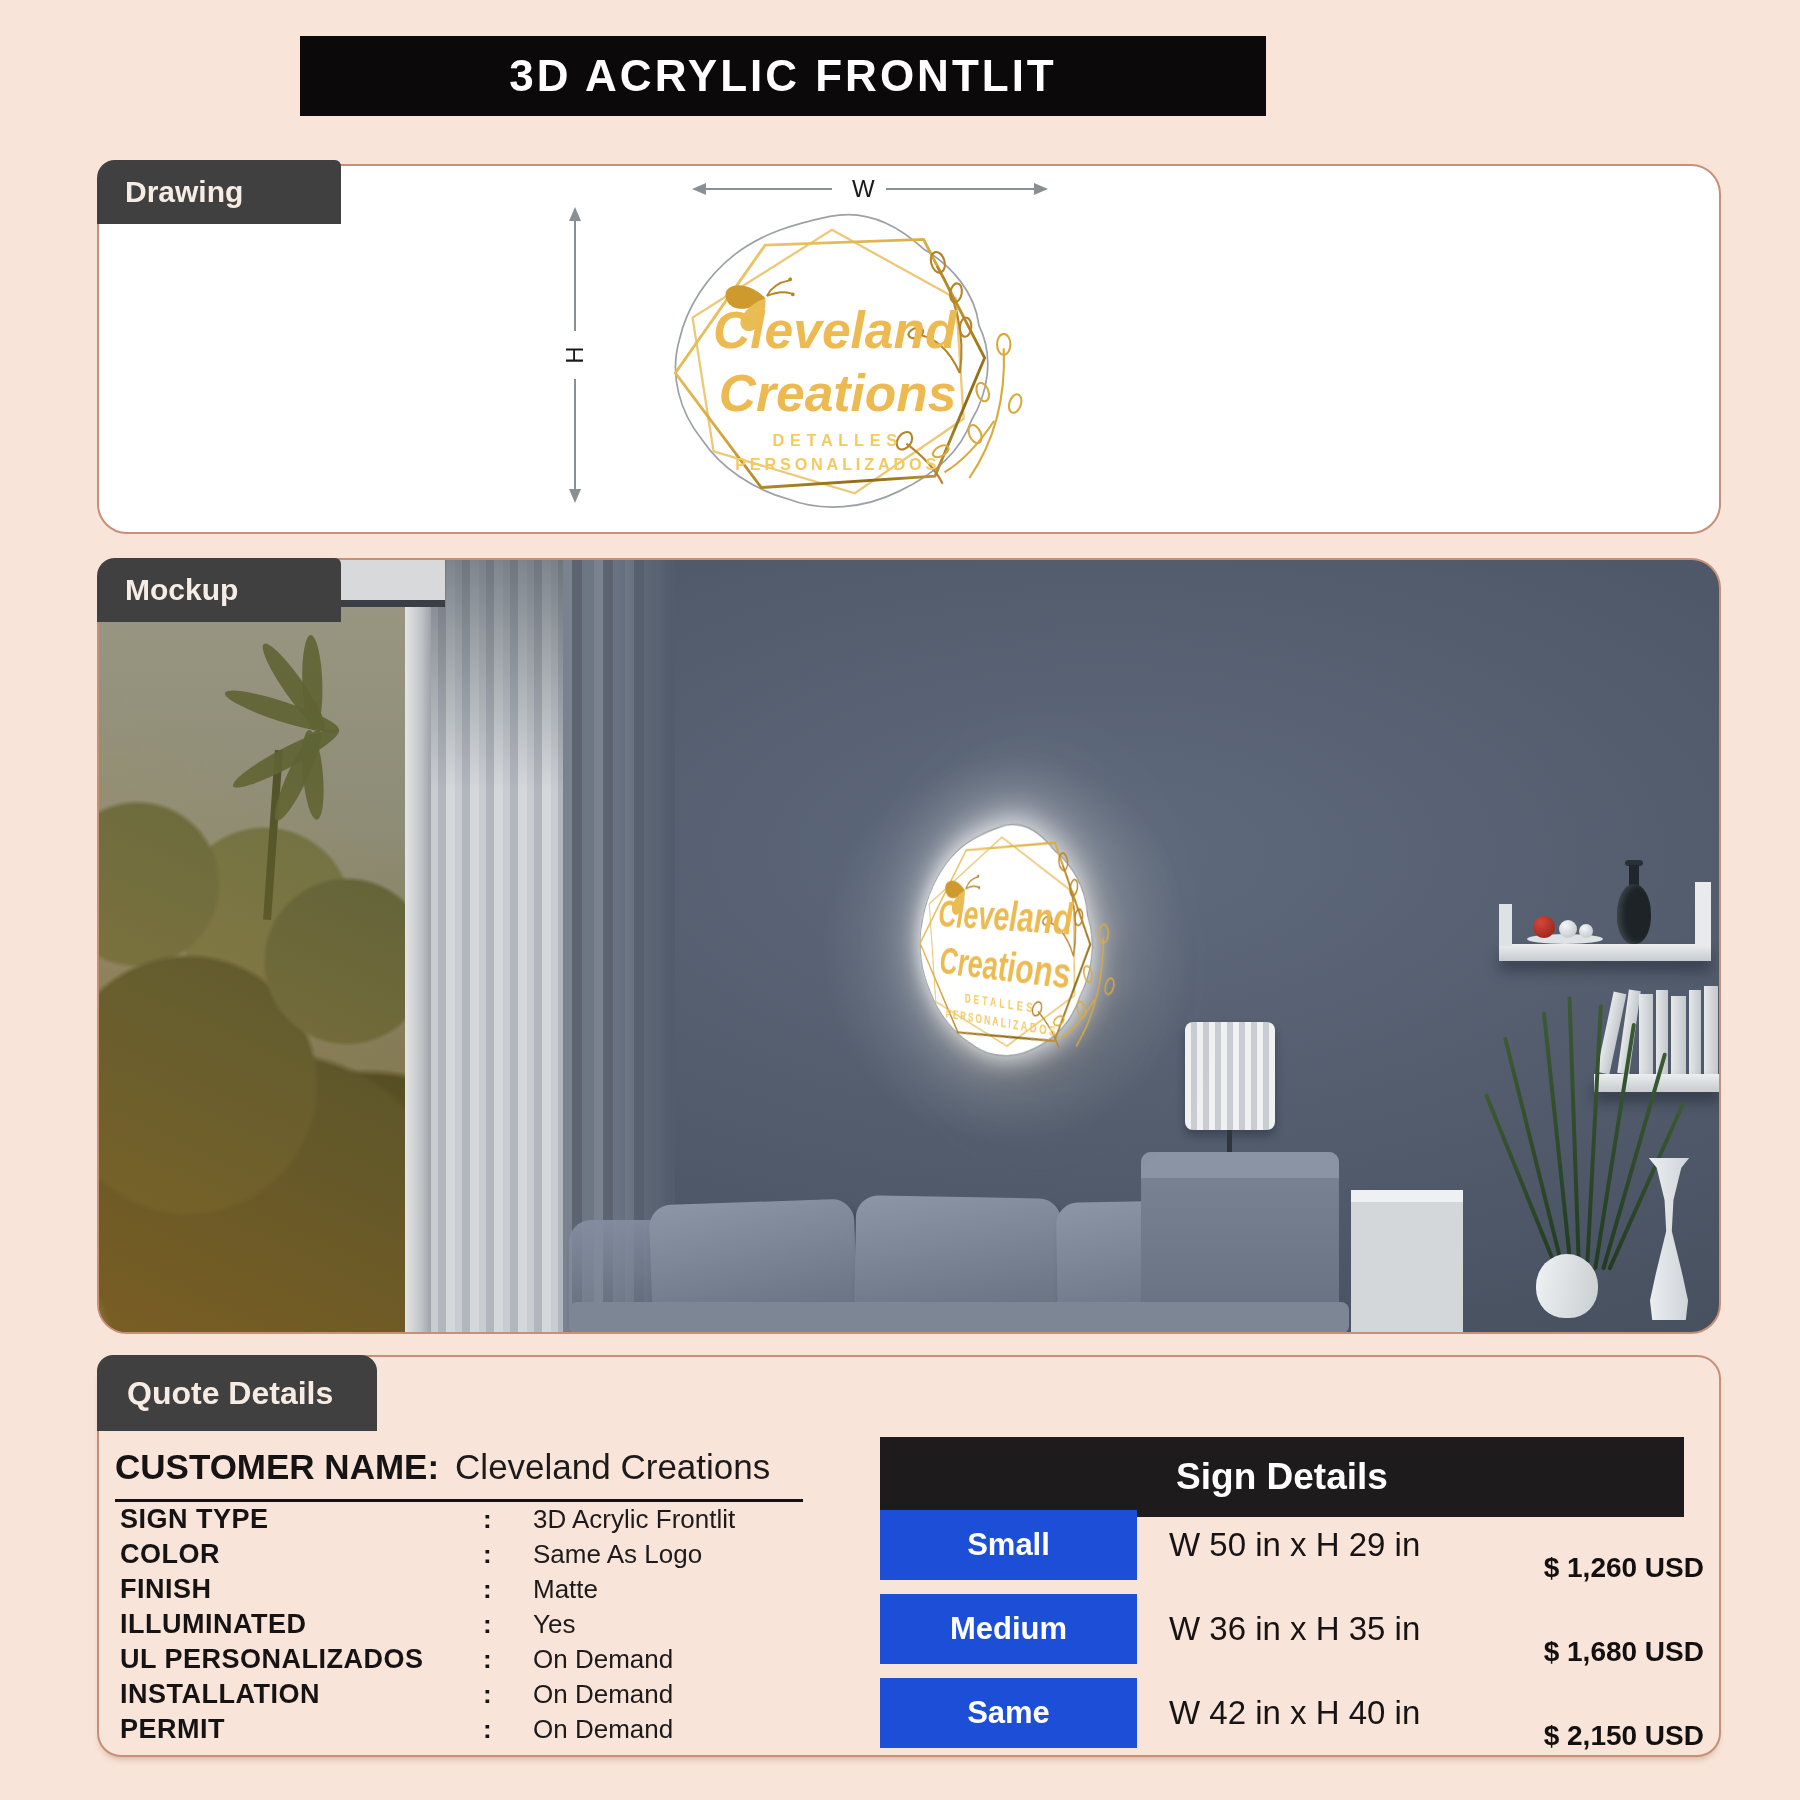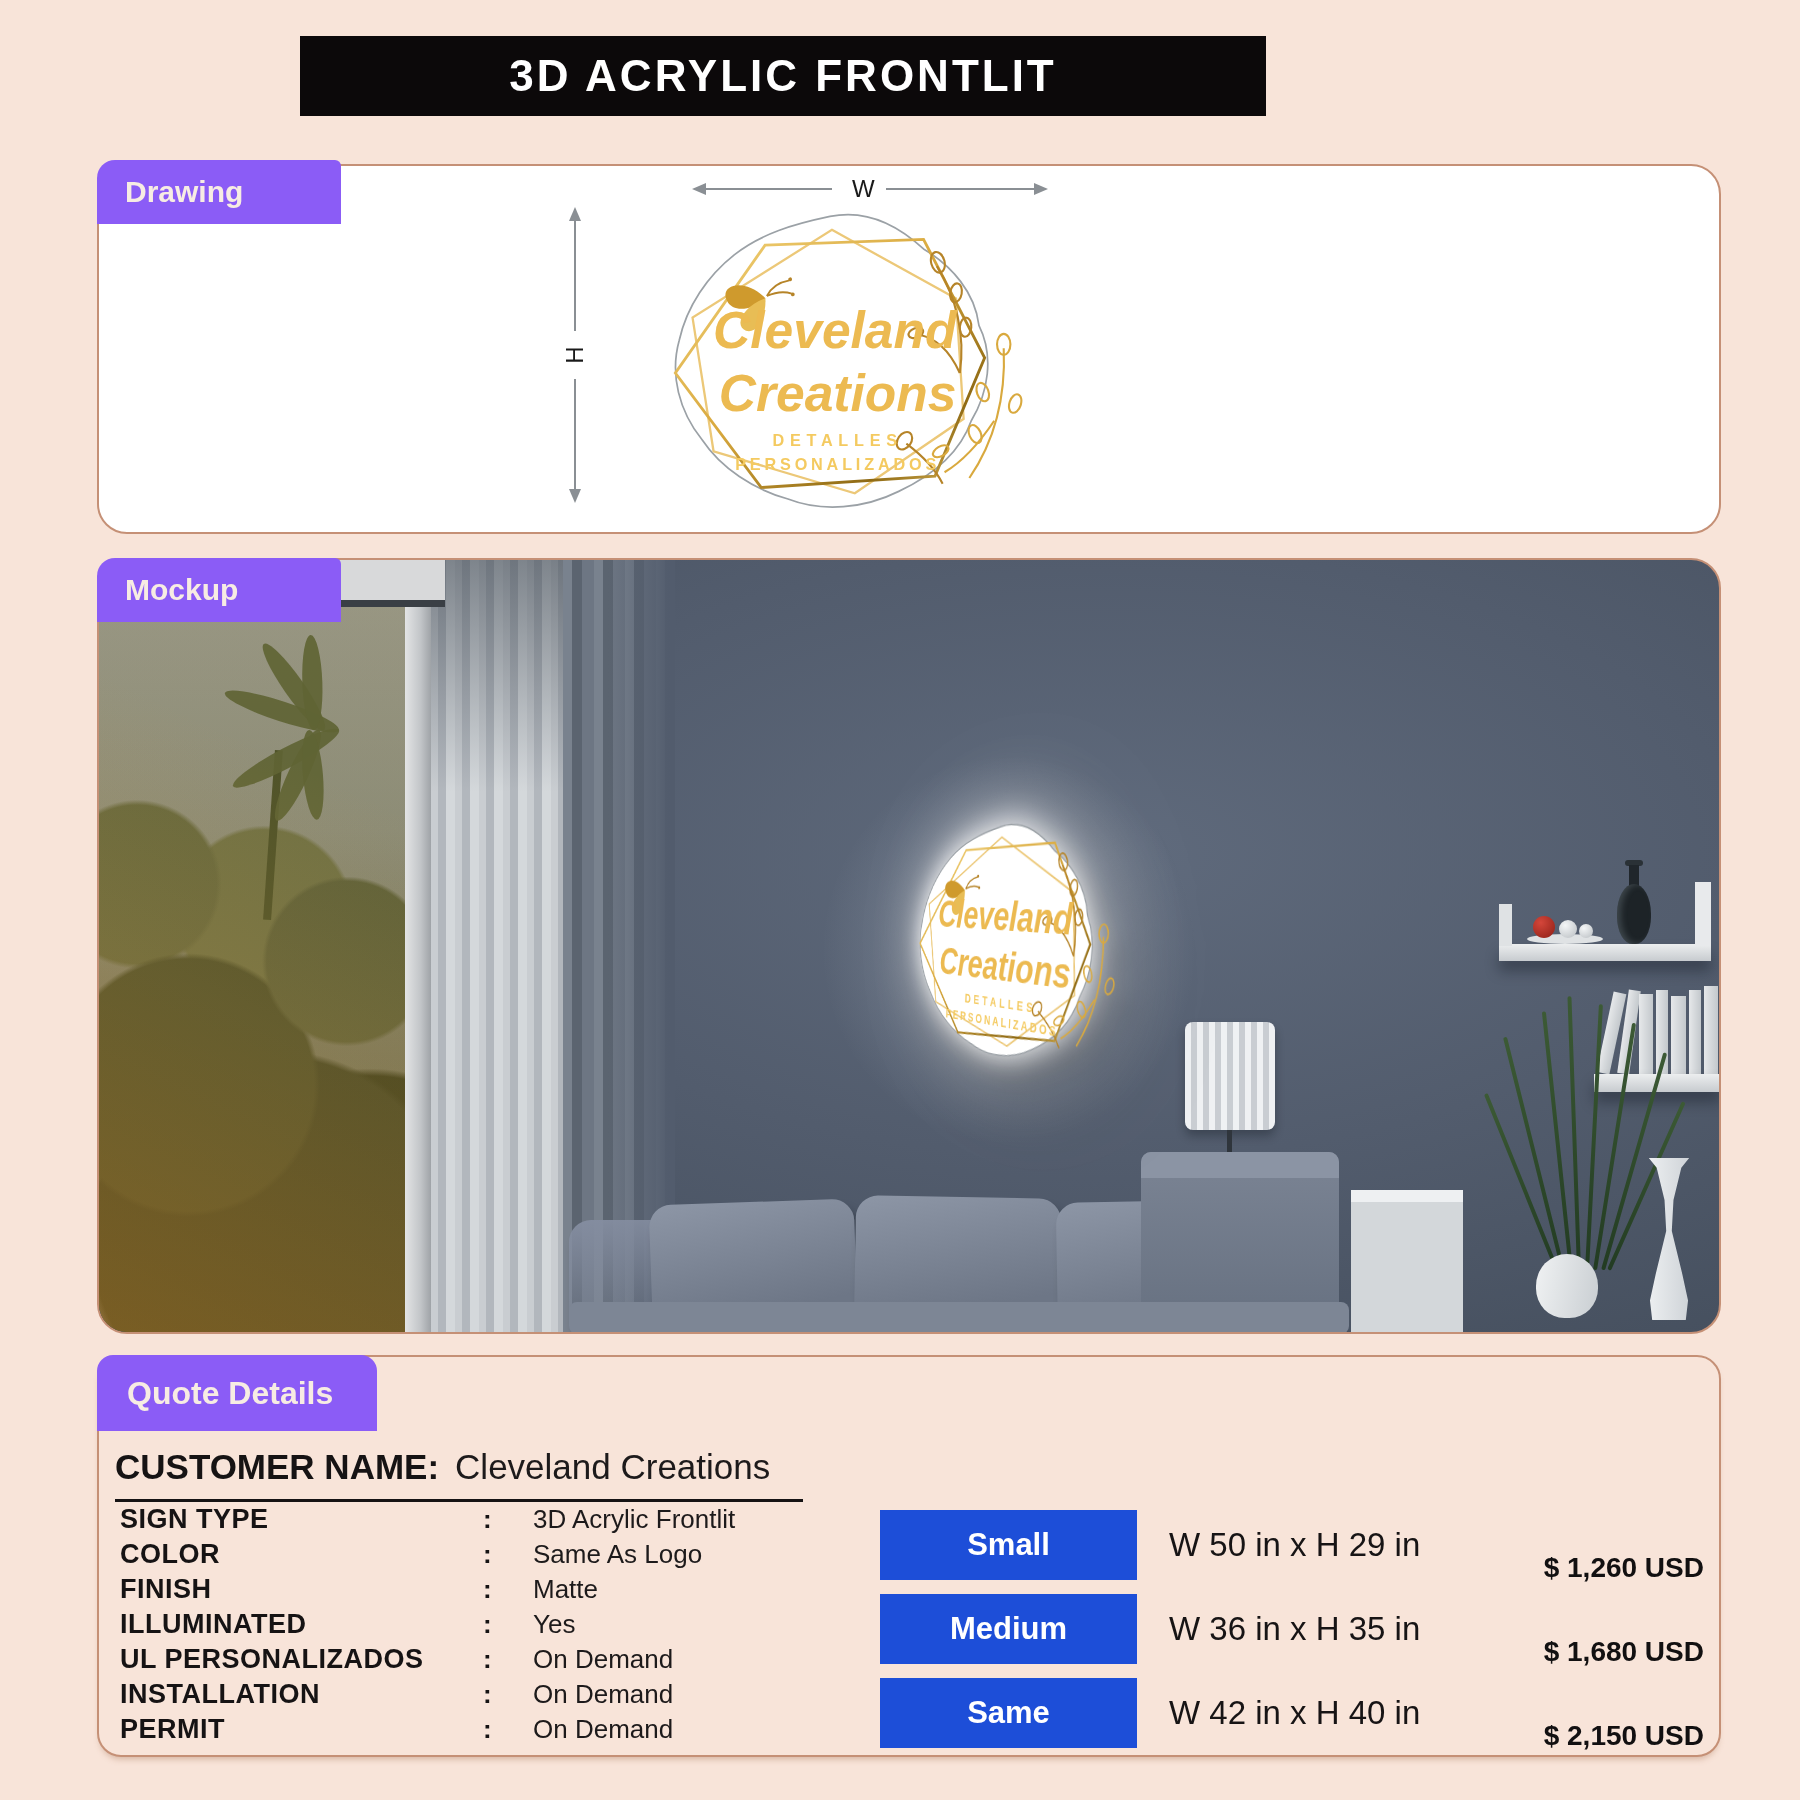--- a/index.html
+++ b/index.html
@@ -5,21 +5,21 @@
   html,body{margin:0;padding:0;}
   body{width:1800px;height:1800px;background:#f8e4d9;font-family:"Liberation Sans",sans-serif;position:relative;overflow:hidden;}
   .page{position:absolute;inset:0;width:1800px;height:1800px;}
 
   
   .title-bar{position:absolute;left:300px;top:36px;width:966px;height:80px;background:#0c090a;
     display:flex;align-items:center;justify-content:center;}
   .title-bar span{color:#ffffff;font-weight:bold;font-size:44px;letter-spacing:3px;}
 
   
-  .tab{position:absolute;background:#8b5cf6;color:#f7ece3;font-weight:bold;z-index:6;
+  .tab{position:absolute;background:#404040;color:#f7ece3;font-weight:bold;z-index:6;
     display:flex;align-items:center;}
   .tab-drawing{left:97px;top:160px;width:216px;height:64px;border-radius:18px 6px 0 0;font-size:30px;padding-left:28px;}
   .tab-mockup{left:97px;top:558px;width:216px;height:64px;border-radius:18px 6px 0 0;font-size:30px;padding-left:28px;}
   .tab-quote{left:97px;top:1355px;width:250px;height:76px;border-radius:16px 16px 0 0;font-size:32px;padding-left:30px;}
 
   
   .panel-drawing{position:absolute;left:97px;top:164px;width:1620px;height:366px;background:#ffffff;
     border:2px solid #c59076;border-radius:30px;z-index:1;}
   .dim-w{position:absolute;left:690px;top:172px;z-index:3;}
   .dim-h{position:absolute;left:558px;top:205px;z-index:3;}
@@ -331,20 +331,23 @@
       <span class="field-colon">:</span>
       <span class="field-value">On Demand</span>
     </div>
     <div class="field-row">
       <span class="field-label">PERMIT</span>
       <span class="field-colon">:</span>
       <span class="field-value">On Demand</span>
     </div>
   </div>
 
+  <div class="sd-header">
+    <span>Sign Details</span>
+  </div>
 
   <div class="sd-row sd-row-0">
     <button class="size-btn">Small</button>
     <span class="sd-dims">W 50 in x H 29 in</span>
     <span class="sd-price">$ 1,260 USD</span>
   </div>
   <div class="sd-row sd-row-1">
     <button class="size-btn">Medium</button>
     <span class="sd-dims">W 36 in x H 35 in</span>
     <span class="sd-price">$ 1,680 USD</span>

